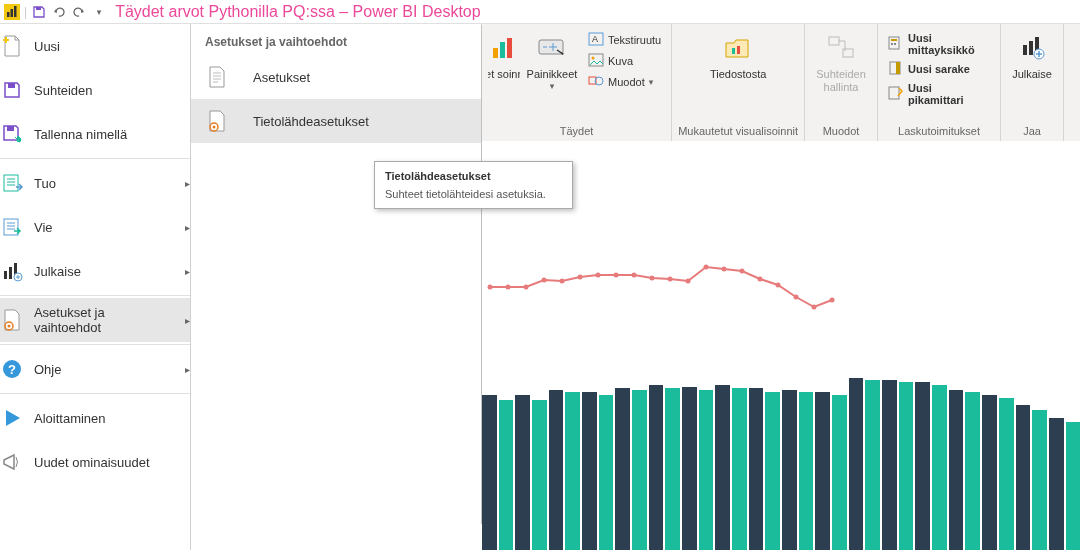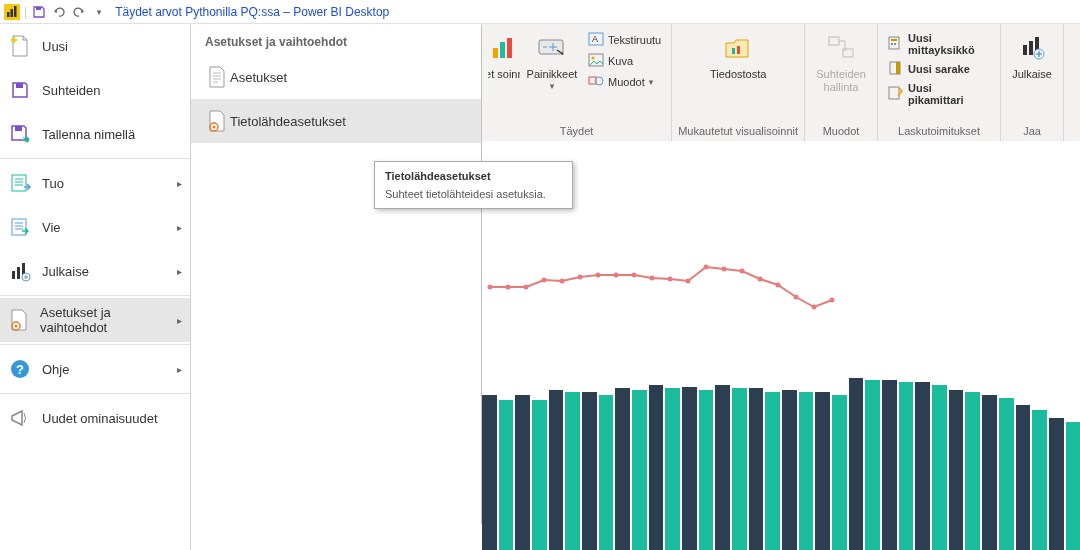--- a/index.html
+++ b/index.html
@@ -1,47 +1,47 @@
 <!DOCTYPE html>
 <html><head>
 <meta charset="utf-8">
 <style>
   * { box-sizing: border-box; margin: 0; padding: 0; }
   body { font-family: "Segoe UI", Tahoma, sans-serif; font-size: 12px; color: #333; background: #fff; width: 1080px; height: 550px; overflow: hidden; position: relative; }
   .titlebar { height: 24px; display: flex; align-items: center; padding: 0 4px; background: #fff; border-bottom: 1px solid #e0e0e0; }
   .titlebar .qat { display: flex; align-items: center; gap: 4px; }
   .titlebar .qat .icon { width: 16px; height: 16px; display: flex; align-items: center; justify-content: center; }
-  .titlebar .title { margin-left: 8px; font-size: 12px; color: #1d4ed8; }
+  .titlebar .title { margin-left: 8px; font-size: 16px; color: #ec4899; }
   .app-icon { width: 16px; height: 16px; background: #f2c811; display:flex; align-items:center; justify-content:center;}
   
   .ribbon { background: #f3f2f1; border-bottom: 1px solid #d0d0d0; height: 117px; display:flex; position:relative;}
   
   .file-tab { position:absolute; left:0; top:0; width:78px; height:24px; background:#555; color:#fff; display:flex; align-items:center; justify-content:center; font-size:12px;}
   
   .ribbon-groups { position:absolute; left:482px; right:0; top:0; height:117px; display:flex; background:#f3f2f1;}
   .rgroup { border-right: 1px solid #d6d6d6; display:flex; flex-direction:column; align-items:center; justify-content:space-between; padding:4px 6px 2px; height:117px;}
   .rgroup .items { display:flex; gap:2px; align-items:flex-start; flex:1;}
   .rgroup .glabel { font-size:11px; color:#666; text-align:center; padding-bottom:2px;}
   .rbtn-large { display:flex; flex-direction:column; align-items:center; justify-content:flex-start; width:60px; padding:4px 2px; }
   .rbtn-large .ricon { width:32px; height:32px; margin-bottom:4px; display:flex; align-items:center; justify-content:center;}
   .rbtn-large .rlabel { font-size:11px; text-align:center; line-height:1.2; color:#333;}
   .rbtn-small { display:flex; align-items:center; gap:4px; padding:2px 4px; font-size:11px; color:#333;}
   .rbtn-stack { display:flex; flex-direction:column; gap:1px; padding-top:2px;}
   .disabled .rlabel, .disabled span { color:#aaa; }
   
   .file-menu { position:absolute; left:0; top:24px; width:191px; bottom:0; background:#fff; border-right:1px solid #d0d0d0; z-index:10;}
-  .fm-item { display:flex; align-items:center; gap:10px; padding:0 8px; height:44px; font-size:13px; color:#333;}
+  .fm-item { display:flex; align-items:center; gap:10px; padding:0 0; height:44px; font-size:13px; color:#333;}
   .fm-item.selected { background:#e6e6e6; }
   .fm-item .ficon { width:24px; height:24px; display:flex; align-items:center; justify-content:center;}
   .fm-item .chev { margin-left:auto; color:#666; font-size:10px;}
   .fm-sep { height:1px; background:#e0e0e0; margin:2px 0;}
   
   .submenu { position:absolute; left:191px; top:24px; width:291px; height:500px; background:#fff; border-right:1px solid #c0c0c0; z-index:9; border-top:1px solid #fff;}
   .submenu-title { padding:10px 14px 6px; font-size:12px; color:#666; font-weight:600;}
-  .sm-item { display:flex; align-items:center; gap:1px; padding:0 14px; height:44px; font-size:13px;}
+  .sm-item { display:flex; align-items:center; gap:24px; padding:0 14px; height:44px; font-size:13px;}
   .sm-item.hover { background:#e6e6e6; }
   .sm-item .ficon { width:24px; height:24px; display:flex; align-items:center; justify-content:center;}
   
   .tooltip { position:absolute; left:374px; top:161px; width:199px; background:#fff; border:1px solid #aaa; box-shadow:2px 2px 5px rgba(0,0,0,0.25); padding:8px 10px; z-index:20; font-size:11px;}
   .tooltip .tt-title { font-weight:600; margin-bottom:6px;}
   .tooltip .tt-body { color:#555;}
   
   .chart-area { position:absolute; left:482px; top:141px; right:0; bottom:0; overflow:hidden; }
   .chart-bars { position:absolute; left:0; right:0; bottom:0; top:120px; display:flex; align-items:flex-end; gap:2px;}
   .bar { width:16px; }
@@ -309,20 +309,28 @@
     <div class="ficon">
         <svg width="22" height="22" viewBox="0 0 22 22">
           <circle cx="11" cy="11" r="9" fill="#3498db"></circle>
           <text x="11" y="16" text-anchor="middle" font-size="13" fill="#fff" font-weight="bold">?</text>
         </svg>
       </div>
     <span>Ohje</span>
     <span class="chev">▸</span>
   </div>
   <div class="fm-sep"></div>
+  <div class="fm-item">
+    <div class="ficon">
+        <svg width="20" height="22" viewBox="0 0 20 22">
+          <path d="M4 3 l14 8 l-14 8 z" fill="#3498db"></path>
+        </svg>
+      </div>
+    <span>Aloittaminen</span>
+  </div>
   <div class="fm-item">
     <div class="ficon">
         <svg width="22" height="20" viewBox="0 0 22 20">
           <path d="M3 8 l10 -5 v14 l-10 -5 z" fill="none" stroke="#888" stroke-width="1.5"></path>
           <path d="M15 5 q3 5 0 10" fill="none" stroke="#888"></path>
         </svg>
       </div>
     <span>Uudet ominaisuudet</span>
   </div>
 </div>

